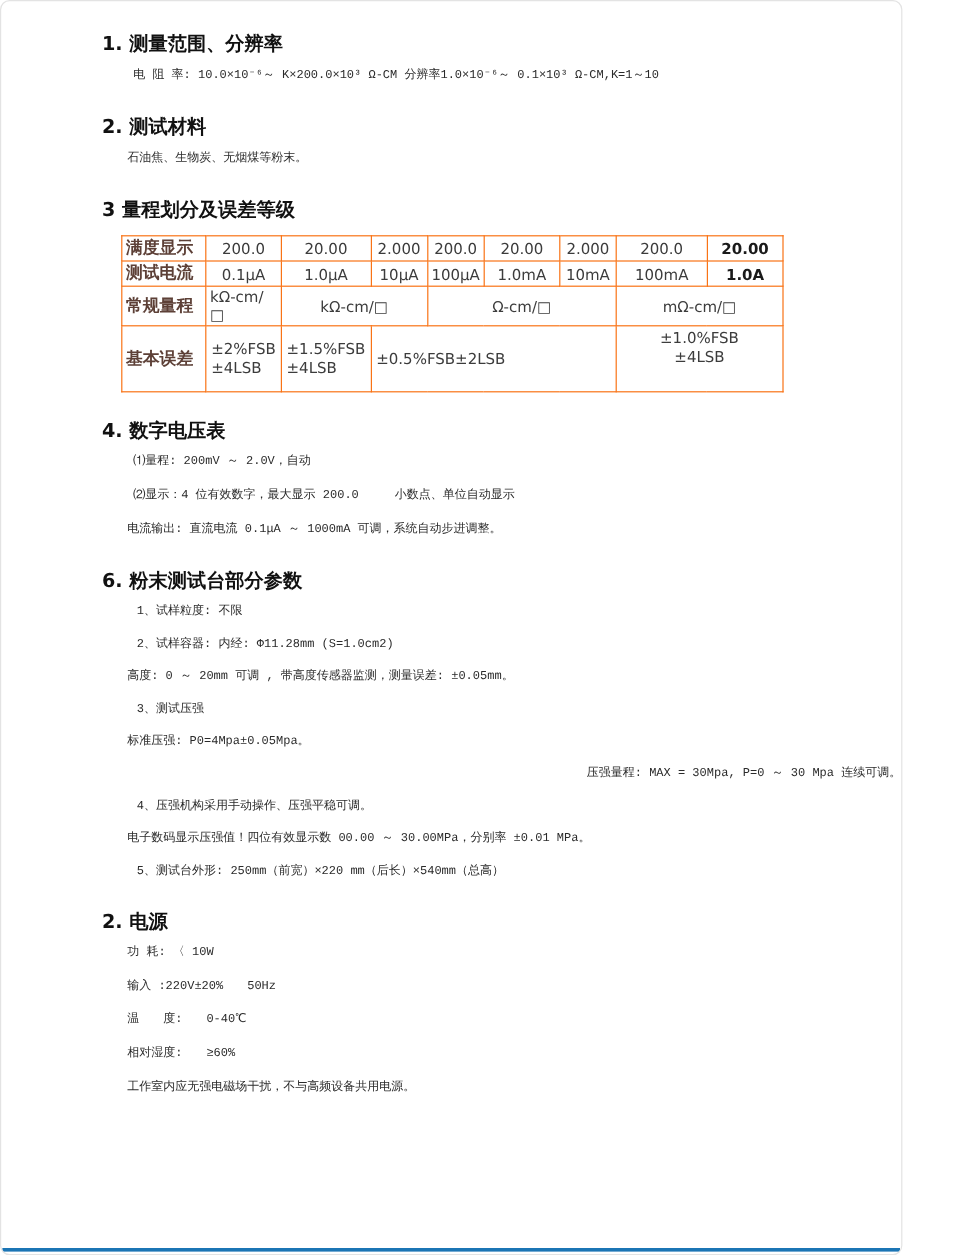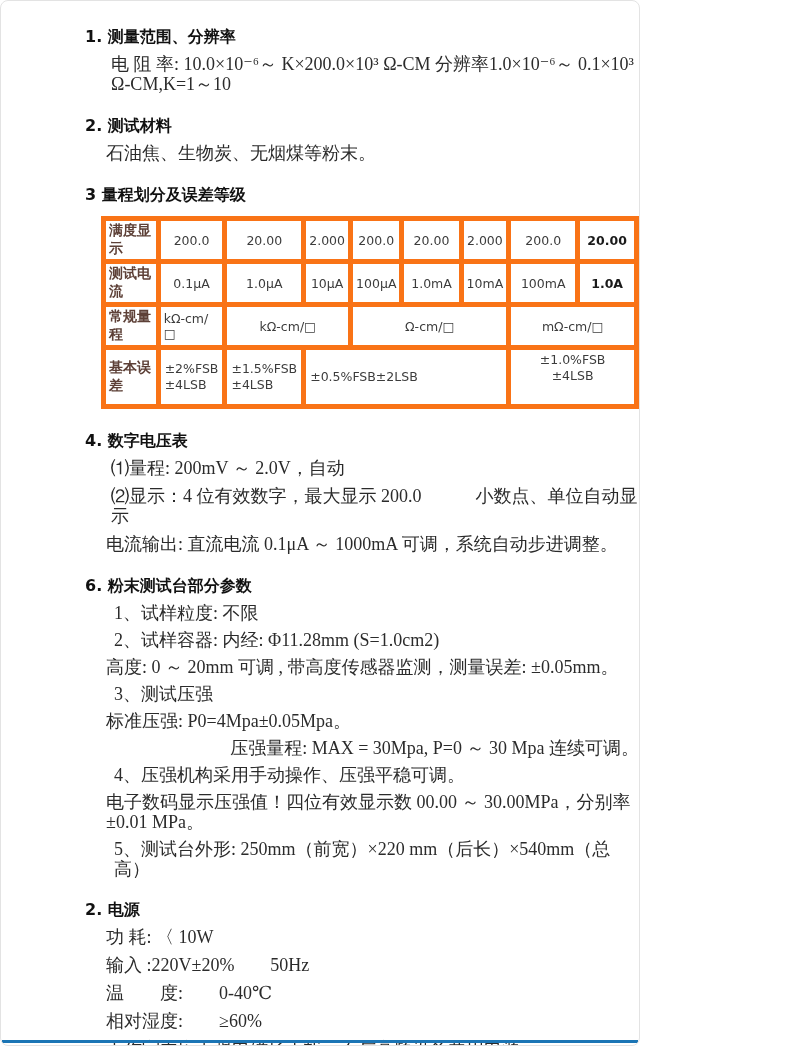--- a/index.html
+++ b/index.html
@@ -1,56 +1,57 @@
 <!DOCTYPE html>
 <html><head>
 <meta charset="utf-8">
 <style>
   html,body { margin:0; padding:0; background:#fff; }
   .page {
     position:relative;
-    width:640px; height:1046px;
+    width:752px; height:1046px;
     box-sizing:border-box;
     background:#ffffff;
     border:1px solid #e3e3e3;
     border-radius:8px;
     overflow:hidden;
     font-family:"Liberation Serif","DejaVu Serif",serif;
     color:#2b2b2b;
   }
   .content { padding-top:12px; }
   .hd {
     margin:0 0 0 84px;
     padding:13px 0 6px 0;
     font-family:"DejaVu Sans","Liberation Sans",sans-serif;
     font-weight:bold;
     font-size:16px;
     line-height:22px;
     color:#111111;
   }
   .ln {
     margin:0 0 8px 105px;
-    font-size:18px;
+    font-size:10px;
     line-height:20px;
     white-space:pre-wrap;
+    font-family:Liberation Mono, monospace;
   }
   .ind-b { margin-left:110px; }
   .ind-num { margin-left:113px; }
   .ind-deep { margin-left:133px;text-align:right; }
   .s6 .ln { margin-bottom:7px; }
   table.spec {
     border-collapse:collapse;
     margin:4px 0 8px 100px;
     font-family:"DejaVu Sans","Liberation Sans",sans-serif;
     font-size:12.5px;
     color:#3c3c3c;
     table-layout:fixed;
   }
   table.spec td, table.spec th {
-    border:5px solid #f97316;
+    border:1px solid #f97316;
     padding:1px 3px;
     text-align:center;
     height:18px;
     overflow:hidden;
   }
   table.spec th.rh {
     text-align:left;
     font-weight:700;
     font-size:14px;
     color:#5d4037;

